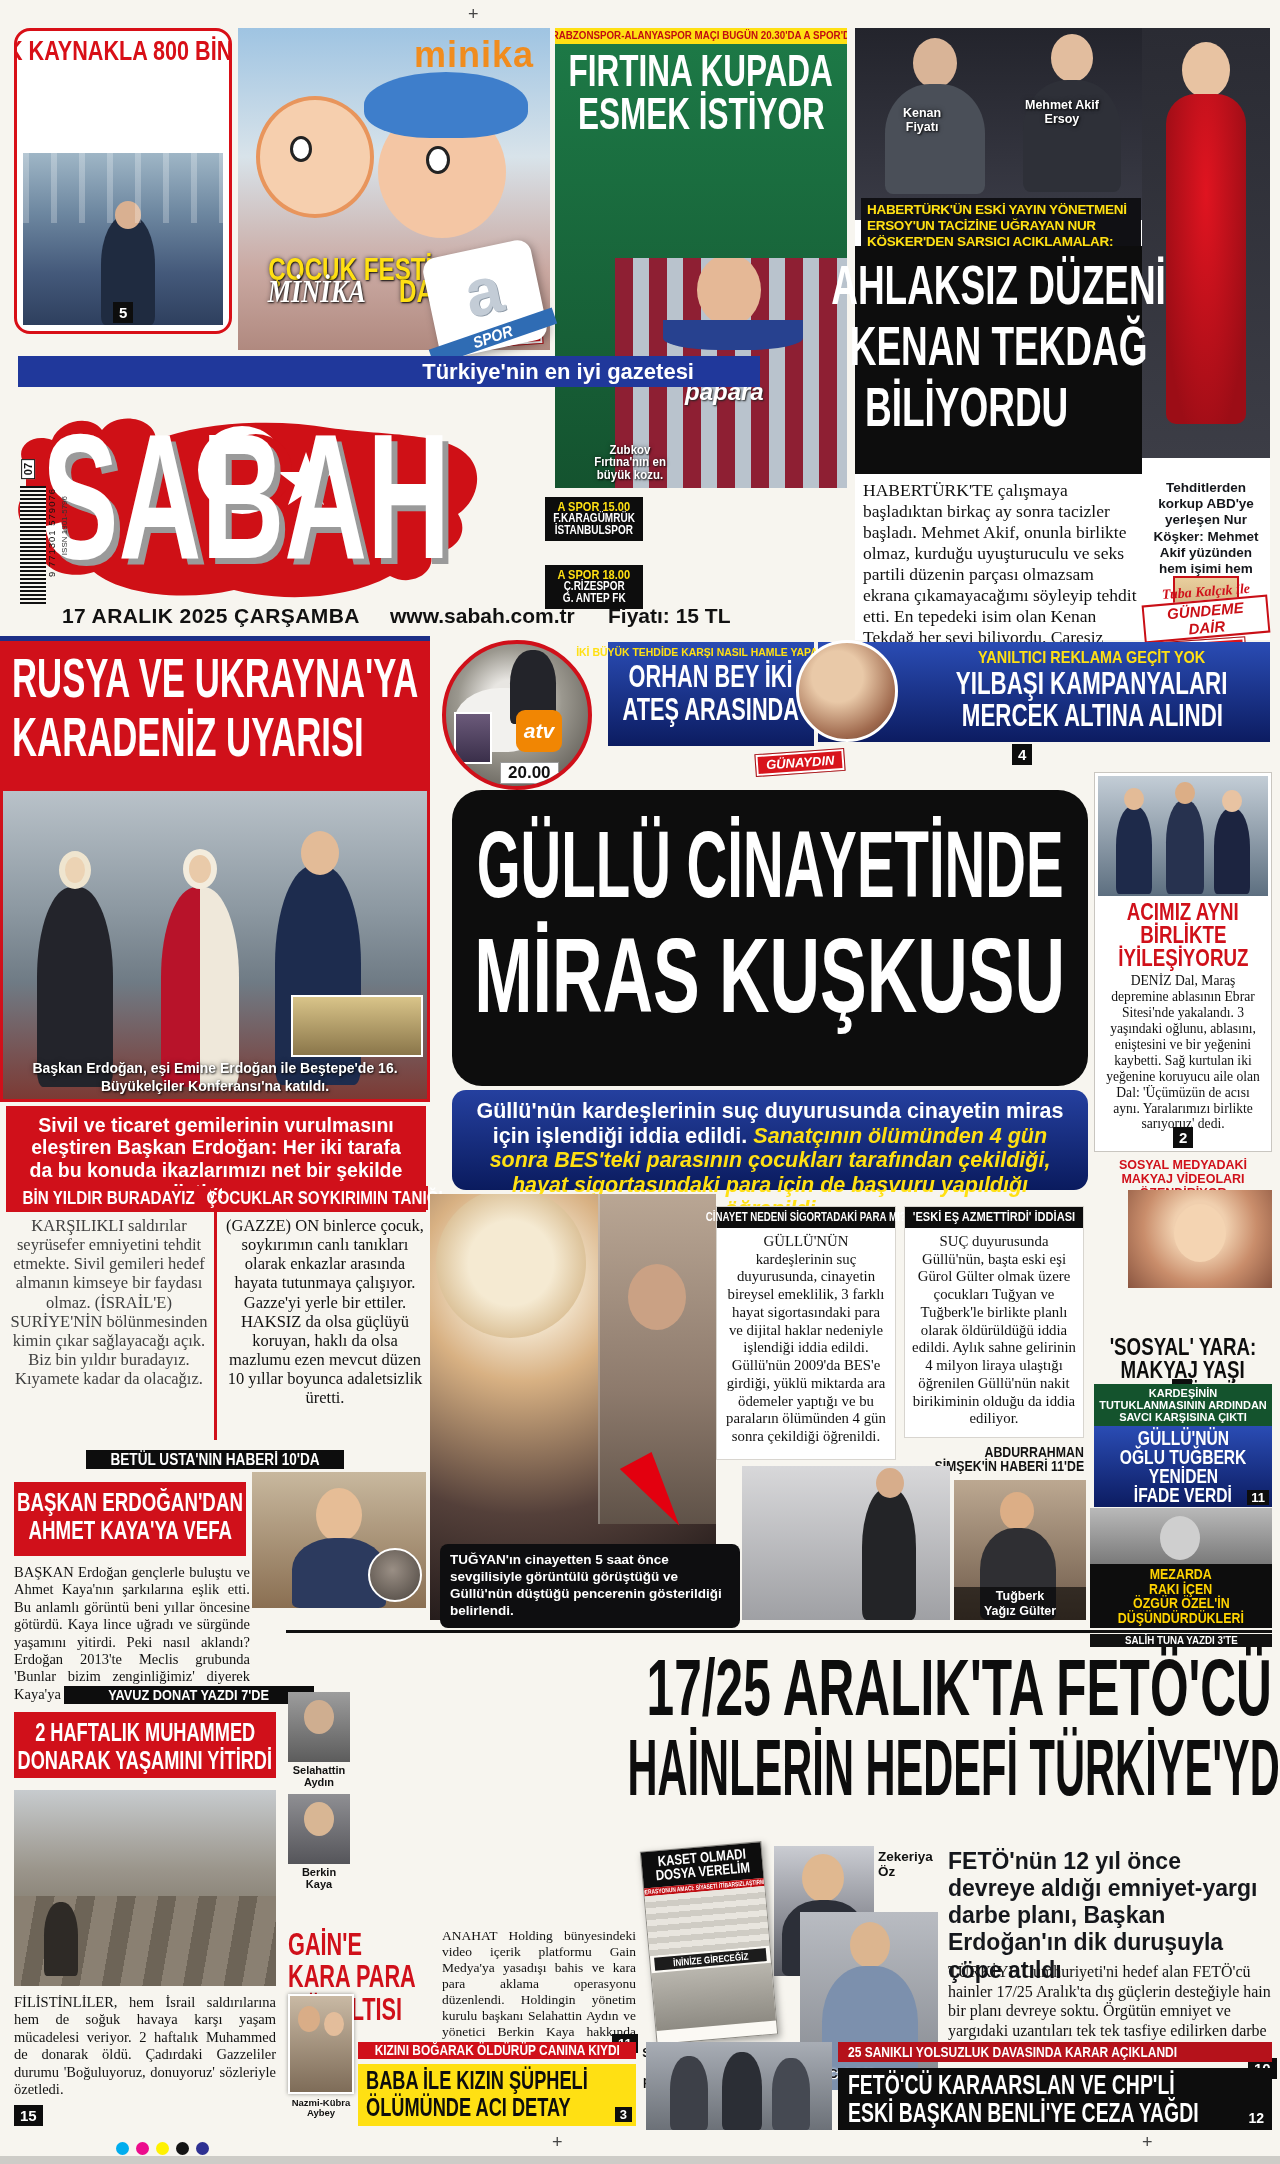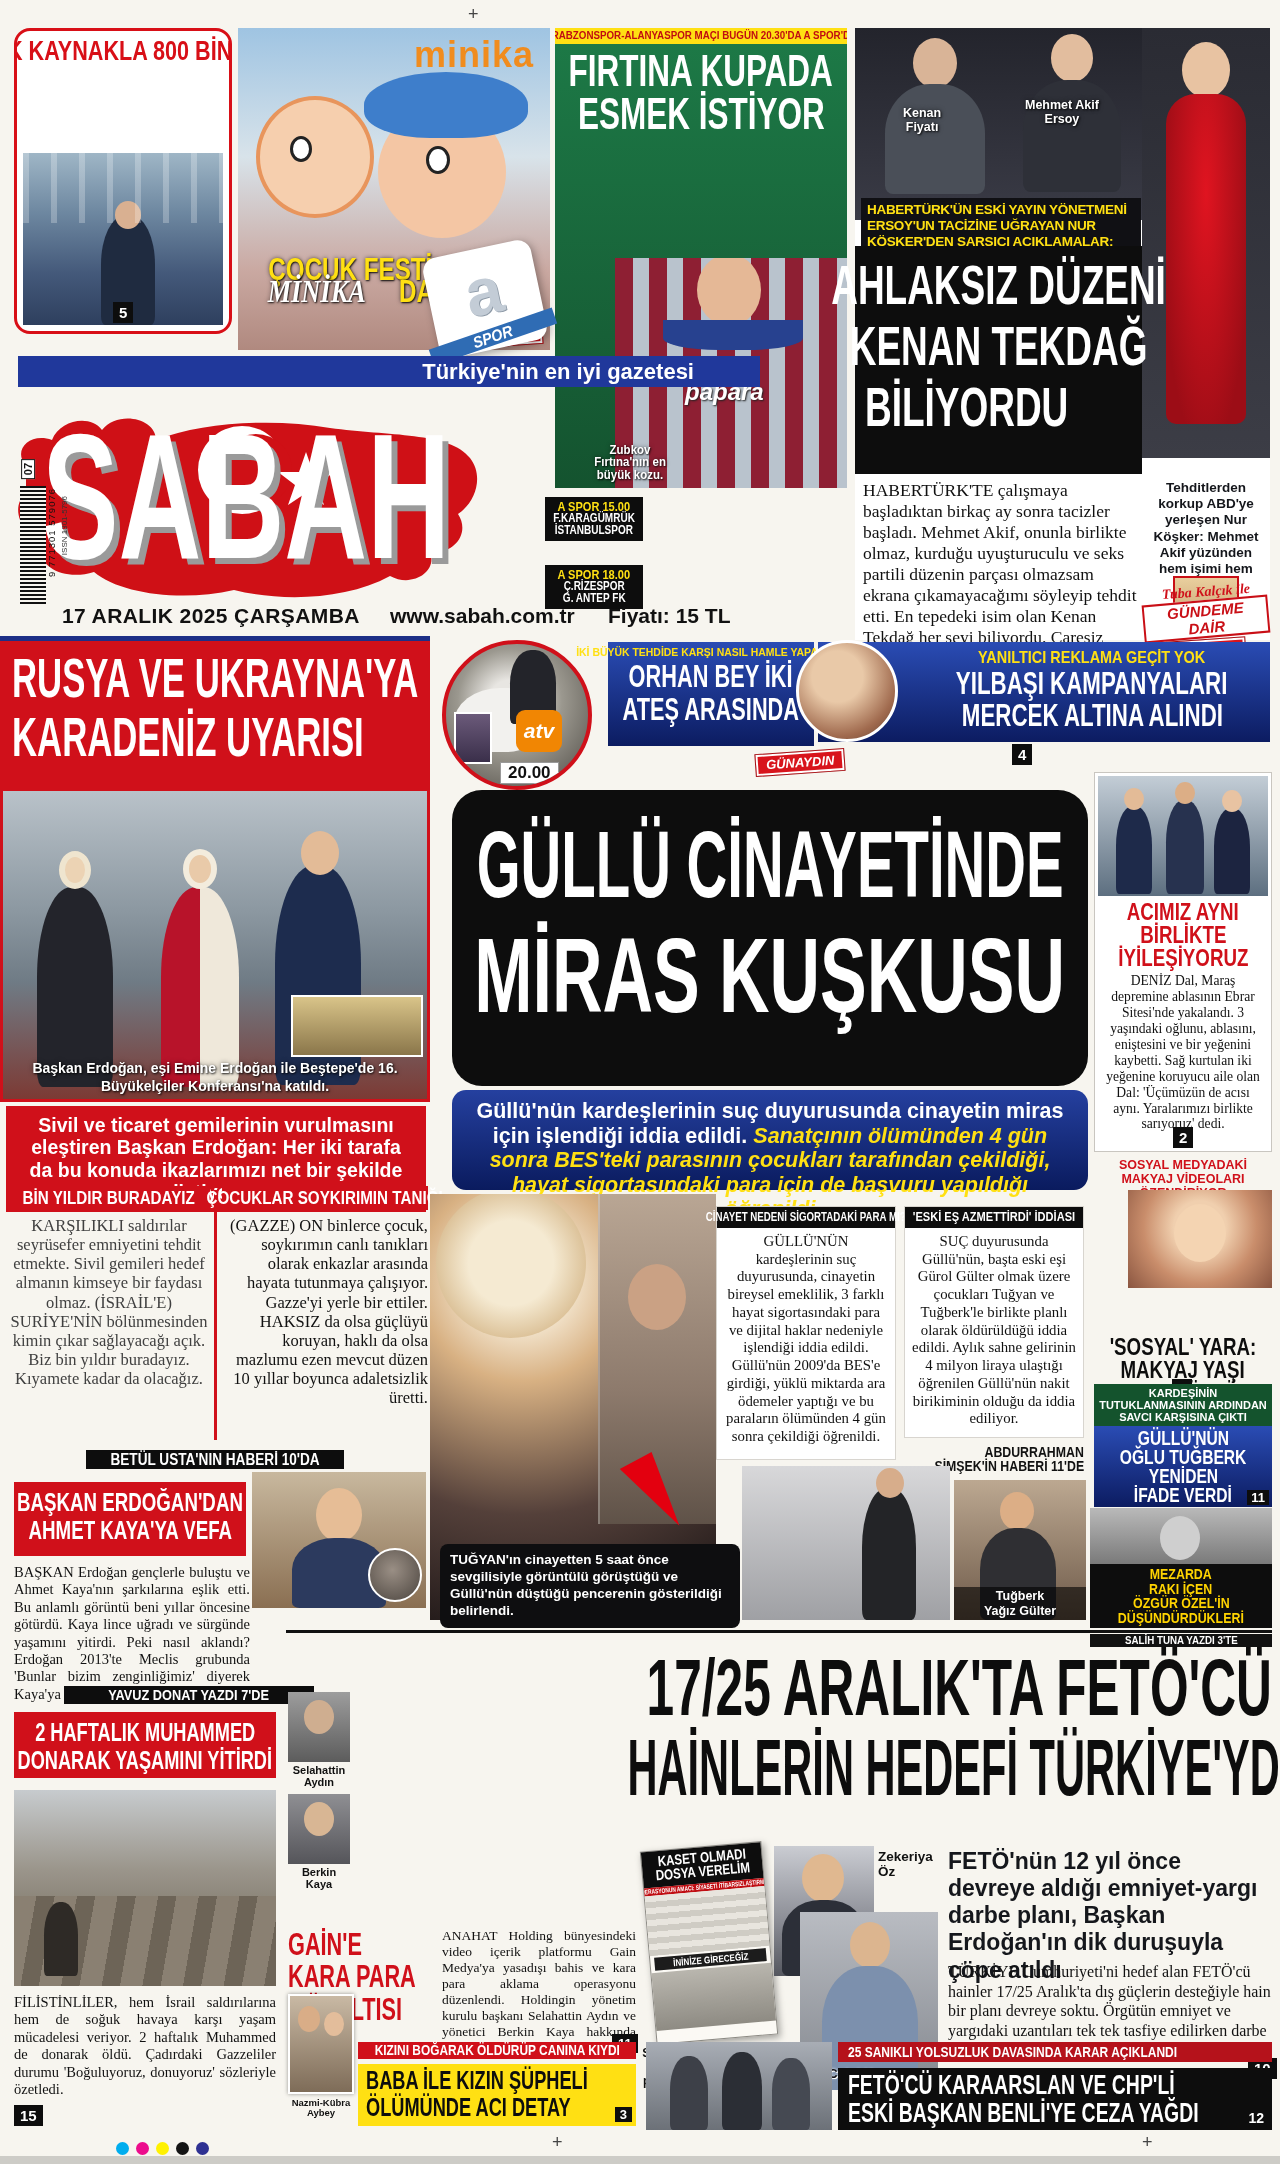--- a/index.html
+++ b/index.html
@@ -268,21 +268,21 @@
       </div>
       <div class="serif" style="padding-top:6px;font-size:16.5px;line-height:1.16;text-align:center;color:#404040">KARŞILIKLI saldırılar seyrüsefer emniyetini tehdit etmekte. Sivil gemileri hedef almanın kimseye bir faydası olmaz. (İSRAİL'E) SURİYE'NİN bölünmesinden kimin çıkar sağlayacağı açık. Biz bin yıldır buradayız. Kıyamete kadar da olacağız.</div>
     </div>
     <div class="abs" style="left:206px;top:4px;bottom:4px;width:3px;background:#d0101a"></div>
     <div class="abs" style="left:214px;top:0;width:206px">
       <div style="background:#d0101a;padding:3px 0">
         <div class="cline">
             <span class="sx wht" style="--sx:.8;font-size:19px">ÇOCUKLAR SOYKIRIMIN TANIĞI</span>
           </div>
       </div>
-      <div class="serif" style="padding-top:6px;font-size:16.5px;line-height:1.16;text-align:right;color:#111">(GAZZE) ON binlerce çocuk, soykırımın canlı tanıkları olarak enkazlar arasında hayata tutunmaya çalışıyor. Gazze'yi yerle bir ettiler. HAKSIZ da olsa güçlüyü koruyan, haklı da olsa mazlumu ezen mevcut düzen 10 yıllar boyunca adaletsizlik üretti.</div>
+      <div class="serif" style="padding-top:6px;font-size:16.5px;line-height:1.16;text-align:center;color:#111">(GAZZE) ON binlerce çocuk, soykırımın canlı tanıkları olarak enkazlar arasında hayata tutunmaya çalışıyor. Gazze'yi yerle bir ettiler. HAKSIZ da olsa güçlüyü koruyan, haklı da olsa mazlumu ezen mevcut düzen 10 yıllar boyunca adaletsizlik üretti.</div>
     </div>
   </div>
 
   <div class="abs blackbox" style="left:86px;top:1450px;width:258px;padding:2px 0">
     <div class="cline">
         <span class="sx" style="--sx:.85;font-size:16px">BETÜL USTA'NIN HABERİ 10'DA</span>
       </div>
   </div>
 
   <div class="abs" style="left:14px;top:1480px;width:412px;height:230px">

